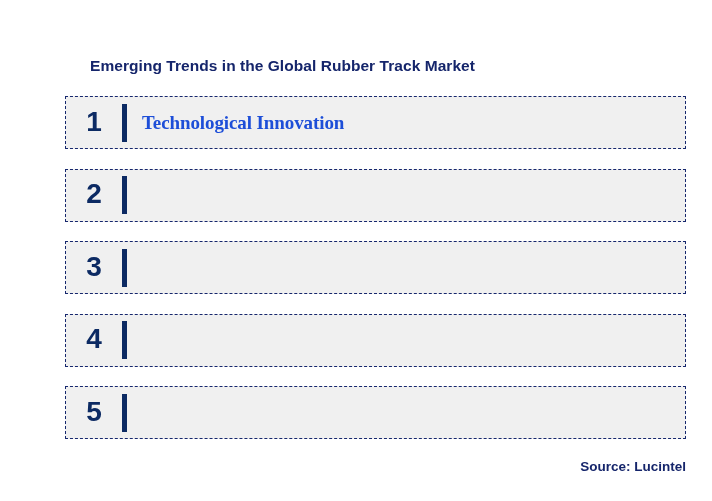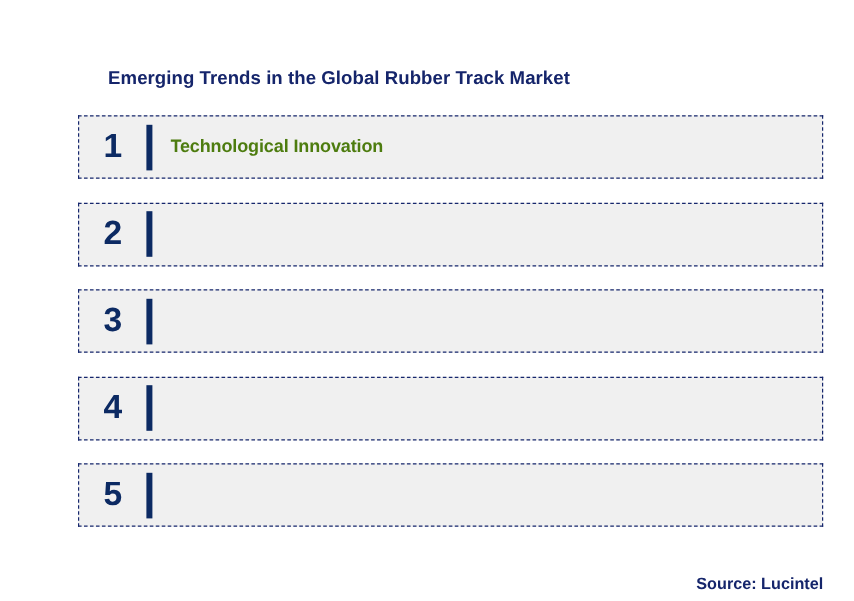--- a/index.html
+++ b/index.html
@@ -74,33 +74,34 @@
   .rank-divider {
     flex: 0 0 auto;
     width: 5px;
     height: 38px;
     background: #0c2a63;
     margin-right: 15px;
   }
 
   .trend-label {
     flex: 1 1 auto;
-    font-size: 15px;
+    font-size: 19px;
     font-weight: bold;
-    color: #4d7c0f;
+    color: #1d4ed8;
     letter-spacing: -0.1px;
     white-space: nowrap;
     overflow: hidden;
+    font-family: Liberation Serif, serif;
   }
 
   
   .source {
     position: absolute;
     right: 26px;
-    top: 479px;
+    top: 459px;
     font-size: 13.5px;
     font-weight: bold;
     color: #15256b;
     white-space: nowrap;
   }
 </style>
 </head>
 <body>
 
 <div class="infographic">

